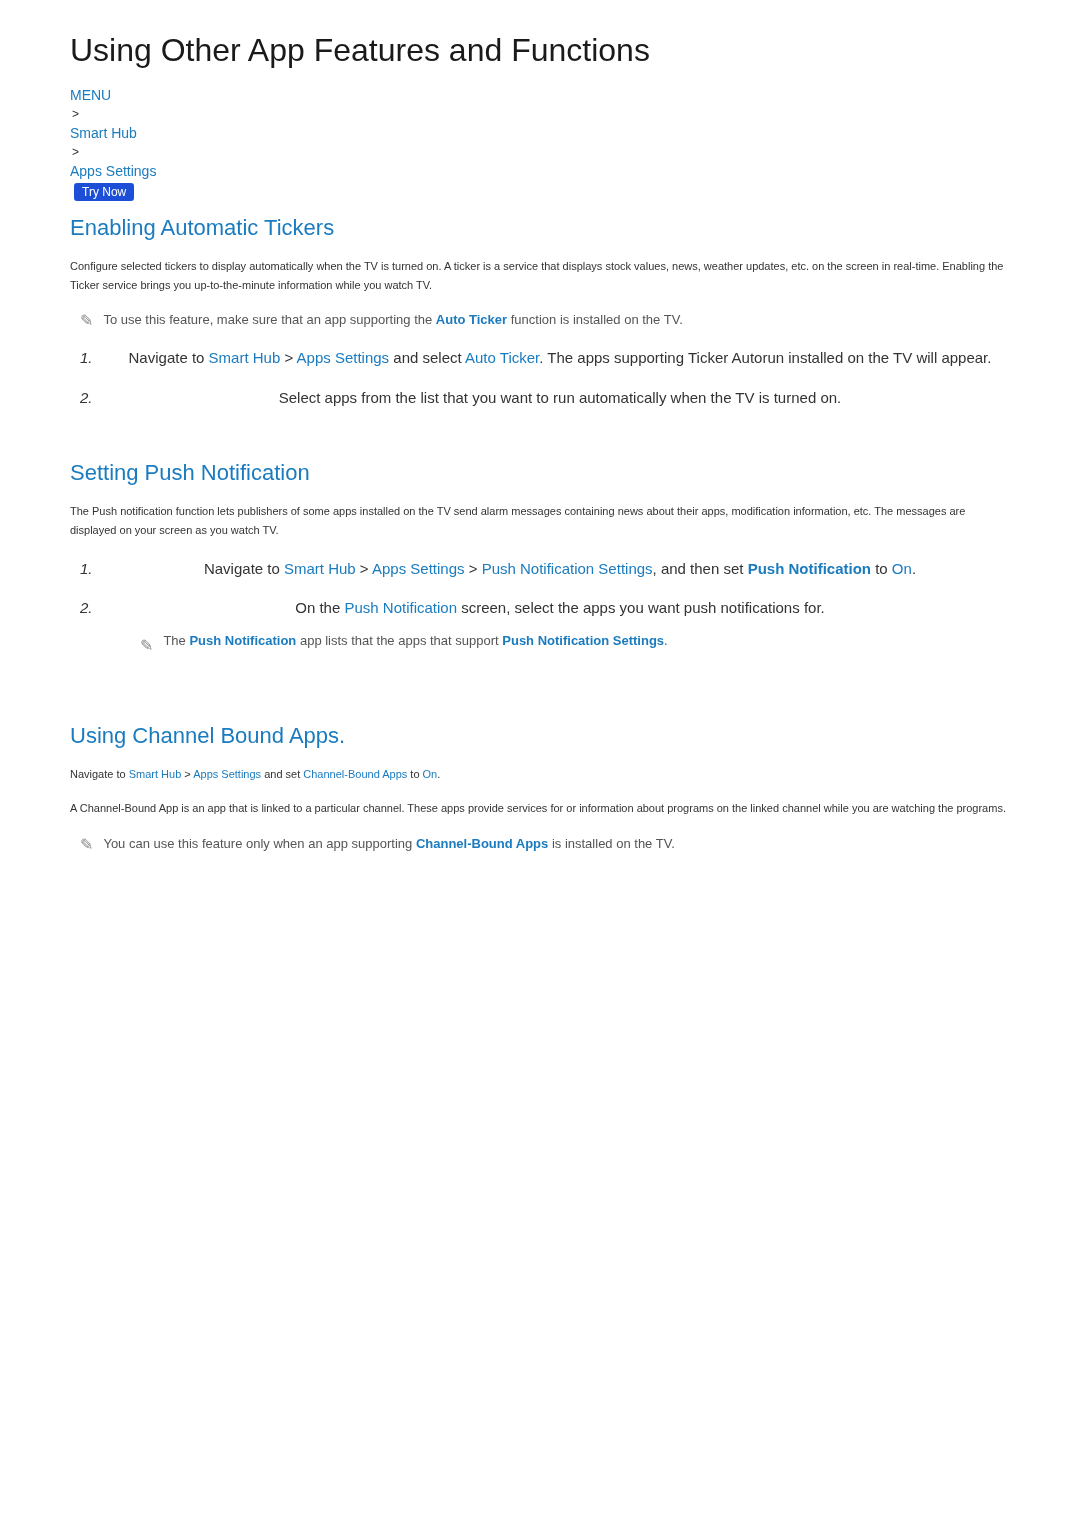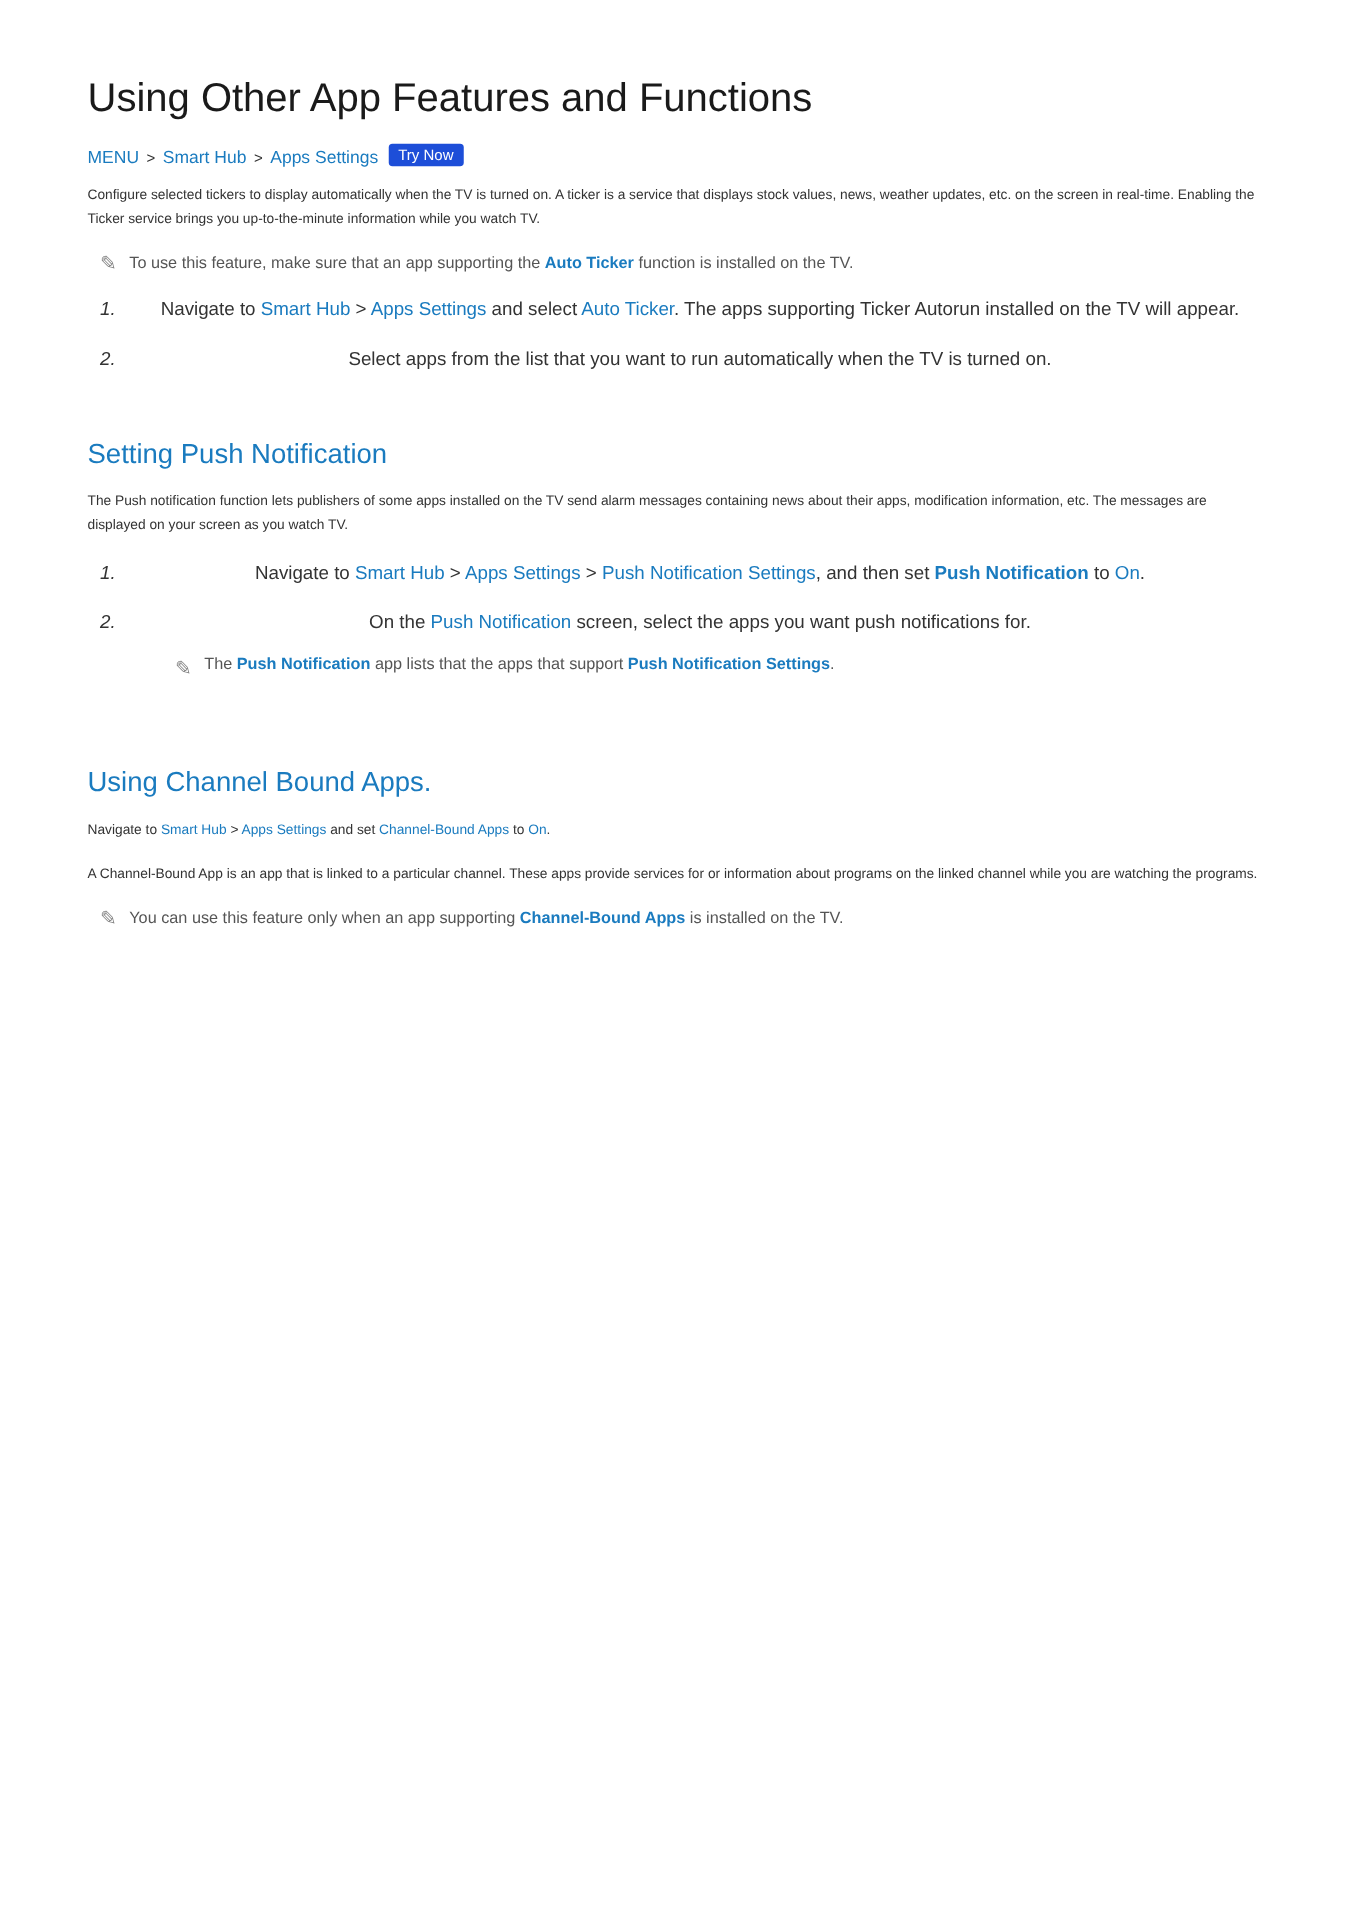--- a/index.html
+++ b/index.html
@@ -11,38 +11,39 @@
     body {
       background: #ffffff;
       font-family: Arial, sans-serif;
       font-size: 15px;
       color: #333333;
       width: 1080px;
       min-height: 1527px;
     }
 
     .page-container {
-      padding: 60px 70px 80px 70px;
+      padding: 32px 70px 80px 70px;
       max-width: 1080px;
     }
 
     .page-title {
       font-size: 32px;
       font-weight: 400;
       color: #1a1a1a;
       margin-bottom: 18px;
       font-family: Arial, sans-serif;
     }
 
     .breadcrumb {
       display: flex;
-      align-items: flex-end;
+      align-items: flex-start;
       gap: 4px;
       margin-bottom: 14px;
       font-size: 14px;
+      flex-direction: column;
     }
 
     .breadcrumb-item {
       color: #1a7bbf;
     }
 
     .breadcrumb-separator {
       color: #333;
       font-size: 12px;
       margin: 0 2px;
@@ -161,20 +162,21 @@
     <span class="breadcrumb-item">MENU</span>
     <span class="breadcrumb-separator">&gt;</span>
     <span class="breadcrumb-item">Smart Hub</span>
     <span class="breadcrumb-separator">&gt;</span>
     <span class="breadcrumb-item">Apps Settings</span>
     <span class="try-now-badge">Try Now</span>
   </div>
 
 
   <div class="section">
+    <h2 class="section-title">Enabling Automatic Tickers</h2>
     <p class="section-desc">Configure selected tickers to display automatically when the TV is turned on. A ticker is a service that displays stock values, news, weather updates, etc. on the screen in real-time. Enabling the Ticker service brings you up-to-the-minute information while you watch TV.</p>
 
     <div class="note-item">
       <span class="note-icon">✎</span>
       <span class="note-text">
         <span>To use this feature, make sure that an app supporting the </span><span class="bold-link">Auto Ticker</span><span> function is installed on the TV.</span>
       </span>
     </div>
 
     <ol class="ordered-list">

